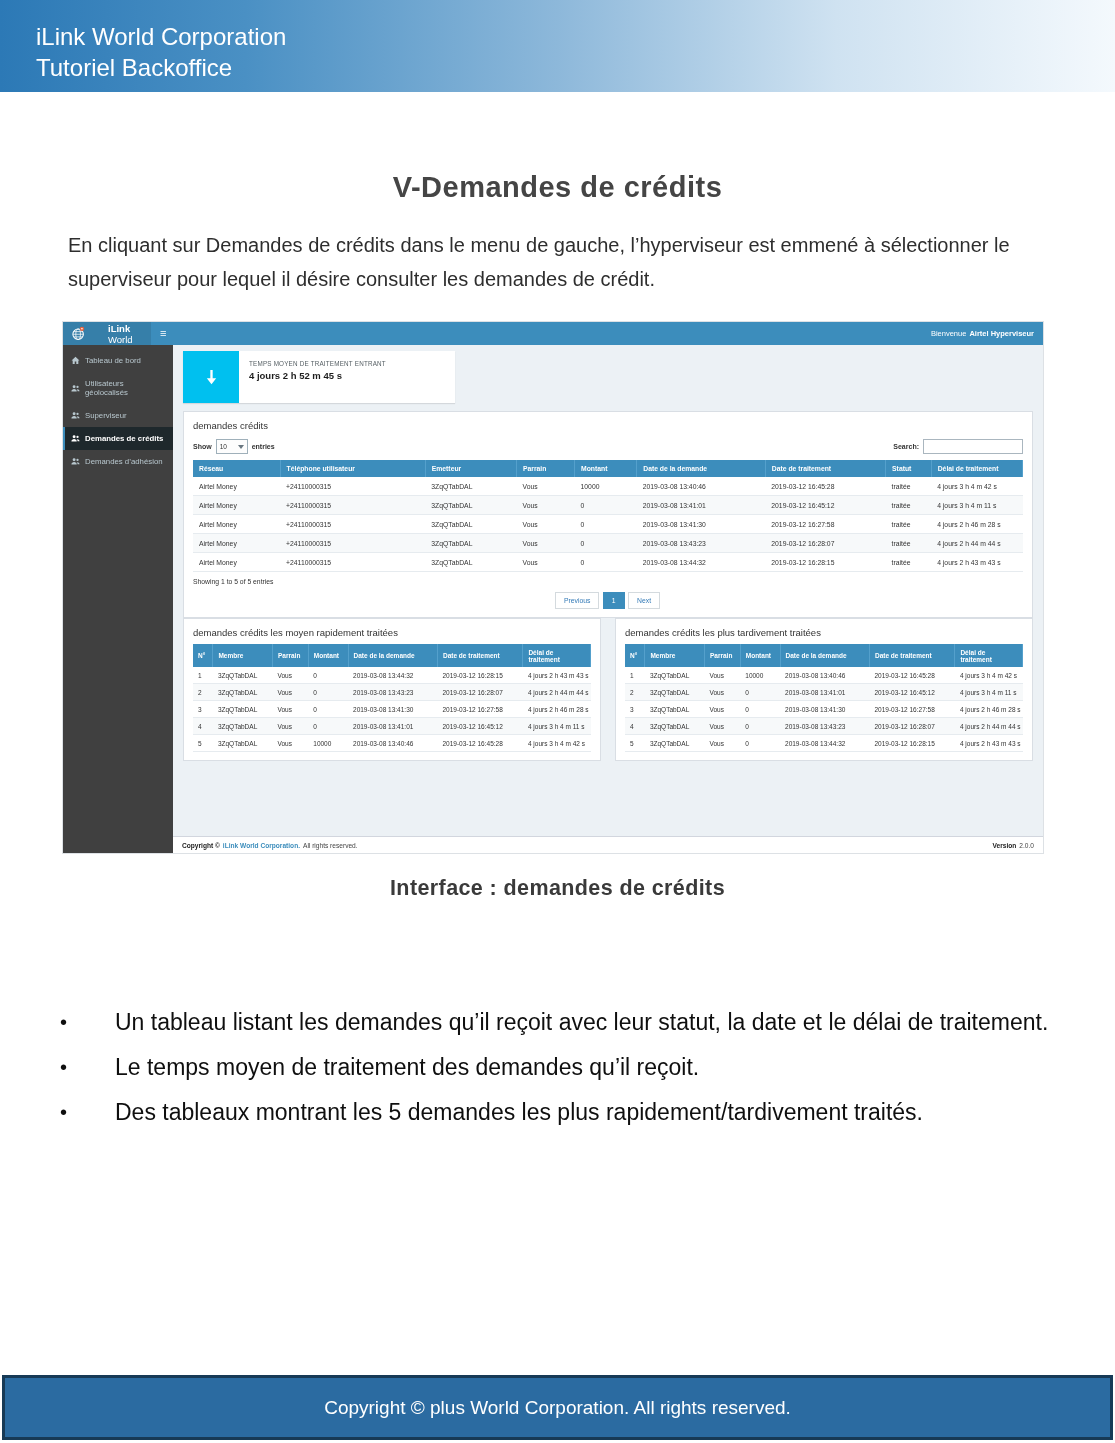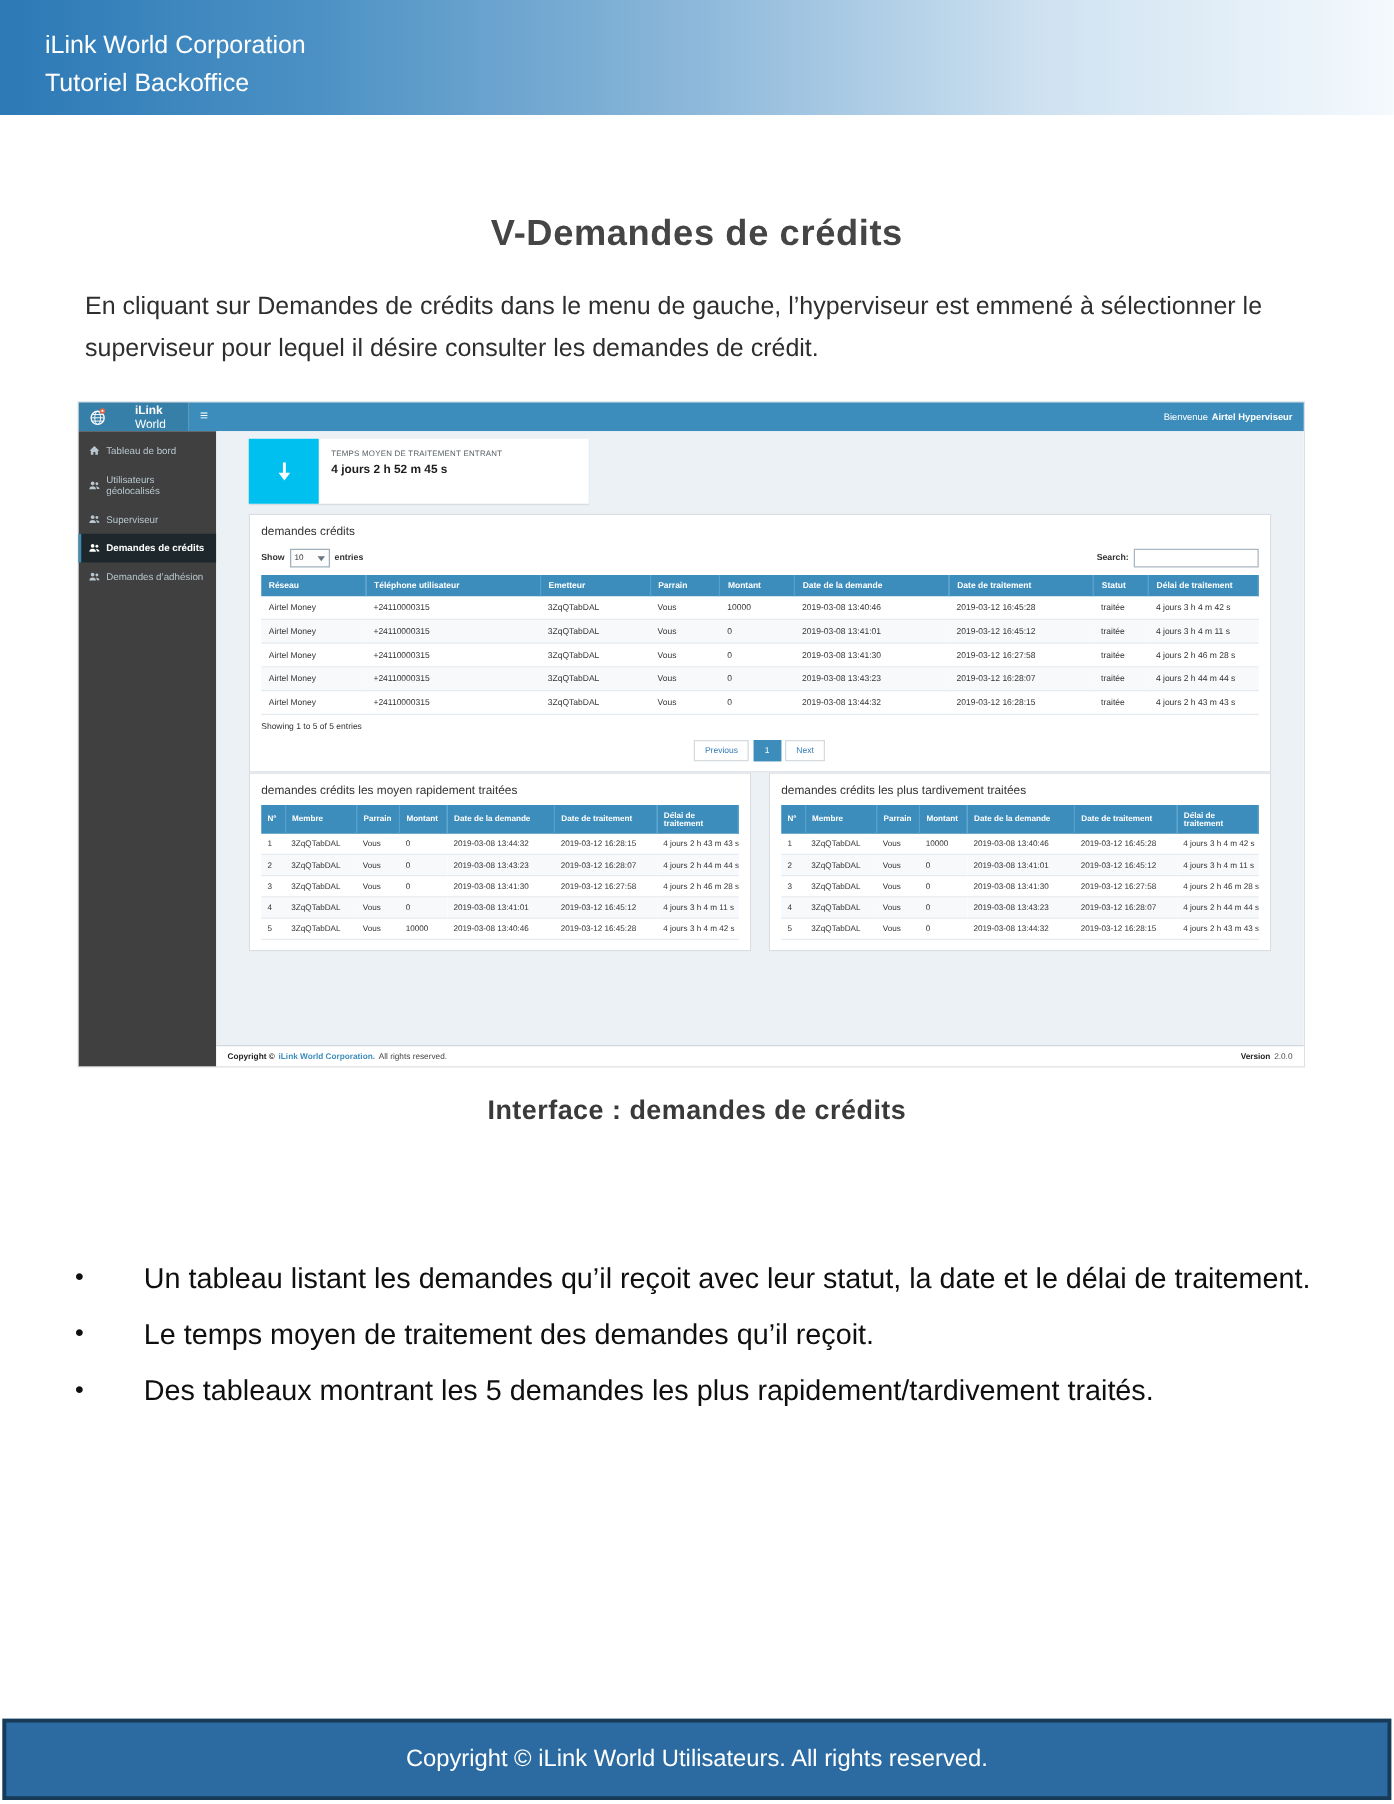--- a/index.html
+++ b/index.html
@@ -8,21 +8,21 @@
     position:relative; background:#ffffff; overflow:hidden;
     font-family:"Liberation Sans","DejaVu Sans",sans-serif;
     -webkit-font-smoothing:antialiased;
   }
 
   
   .banner {
     position:absolute; top:0; left:0; width:1115px; height:92px;
     background:linear-gradient(to right,#2c79b6 0%,#4a90c4 22%,#8db8da 50%,#cfe2f1 75%,#f4f9fd 100%);
   }
-  .banner-text { position:absolute; left:36px; top:21px; color:#ffffff; font-size:20px; line-height:31px; font-weight:400; }
+  .banner-text { position:absolute; left:36px; top:21px; color:#ffffff; font-size:24px; line-height:31px; font-weight:400; }
 
   .doc-title { position:absolute; top:171px; left:0; width:100%; text-align:center;
     font-size:29px; font-weight:bold; color:#454545; letter-spacing:.5px; }
 
   .intro { position:absolute; top:228px; left:68px; width:995px;
     font-size:20px; line-height:34px; color:#2e2e2e; }
 
   
   .shot {
     position:absolute; left:63px; top:322px; width:980px; height:531px;
@@ -39,21 +39,21 @@
   .welcome .user { font-weight:bold; }
 
   .app-body { flex:1; display:flex; min-height:0; }
   .app-sidebar { width:110px; background:#404040; flex:0 0 110px; padding-top:4px; }
   .sb-item { display:flex; align-items:center; gap:5px; padding:7px 8px; color:#b8c7ce; font-size:7.8px; cursor:pointer; }
   .sb-item .sb-ico { display:flex; align-items:center; color:#b8c7ce; }
   .sb-item.active { background:#1e282c; color:#ffffff; font-weight:bold; border-left:2px solid #3c8dbc; padding-left:6px; }
   .sb-item.active .sb-ico { color:#ffffff; }
 
   .app-main { flex:1; display:flex; flex-direction:column; min-width:0; }
-  .app-content { flex:1; background:#ecf1f5; padding:6px 26px; overflow:hidden; }
+  .app-content { flex:1; background:#ecf1f5; padding:6px 10px; overflow:hidden; }
 
   .infobox { width:272px; height:52px; background:#ffffff; display:flex; box-shadow:0 1px 1px rgba(0,0,0,.1); margin-bottom:8px; }
   .infobox-icon { width:56px; background:#00c0ef; display:flex; align-items:center; justify-content:center; }
   .infobox-text { flex:1; padding:9px 0 0 10px; }
   .infobox-label { font-size:6.3px; color:#555e63; text-transform:uppercase; letter-spacing:.2px; }
   .infobox-value { font-size:9.5px; font-weight:bold; color:#1d1d1d; margin-top:3px; }
 
   .panel { background:#ffffff; border:1px solid #d9dee4; padding:8px 9px; }
   .panel-title { font-size:9.5px; color:#333; }
   .panel-main { margin-bottom:0; }
@@ -460,14 +460,14 @@
 
 <div class="info-block">
   <ul class="info-list">
     <li>Un tableau listant les demandes qu’il reçoit avec leur statut, la date et le délai de traitement.</li>
     <li>Le temps moyen de traitement des demandes qu’il reçoit.</li>
     <li>Des tableaux montrant les 5 demandes les plus rapidement/tardivement traités.</li>
   </ul>
 </div>
 
 <div class="page-footer">
-  <span>Copyright © iLink World Utilisateurs. All rights reserved.</span>
+  <span>Copyright © plus World Corporation. All rights reserved.</span>
 </div>
 
 </body></html>

